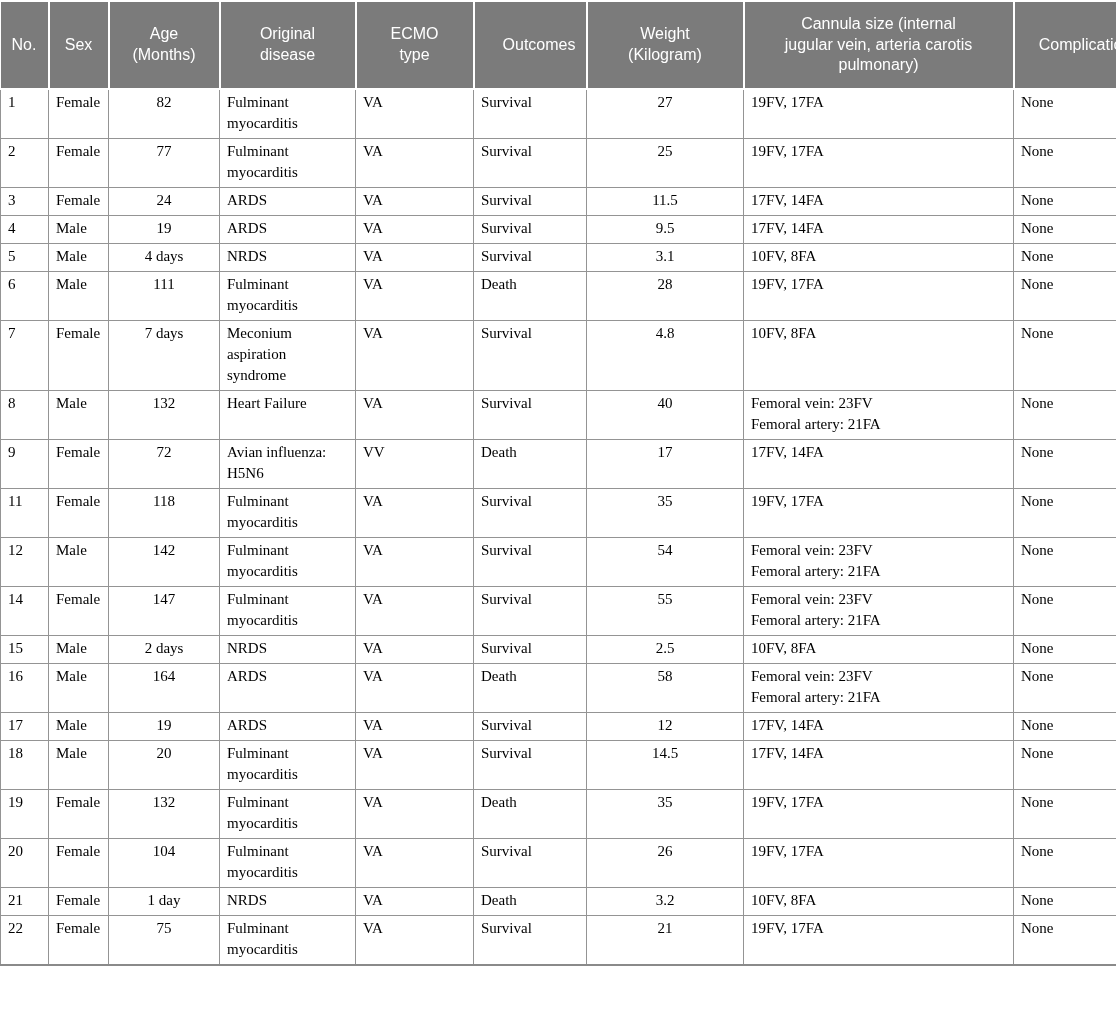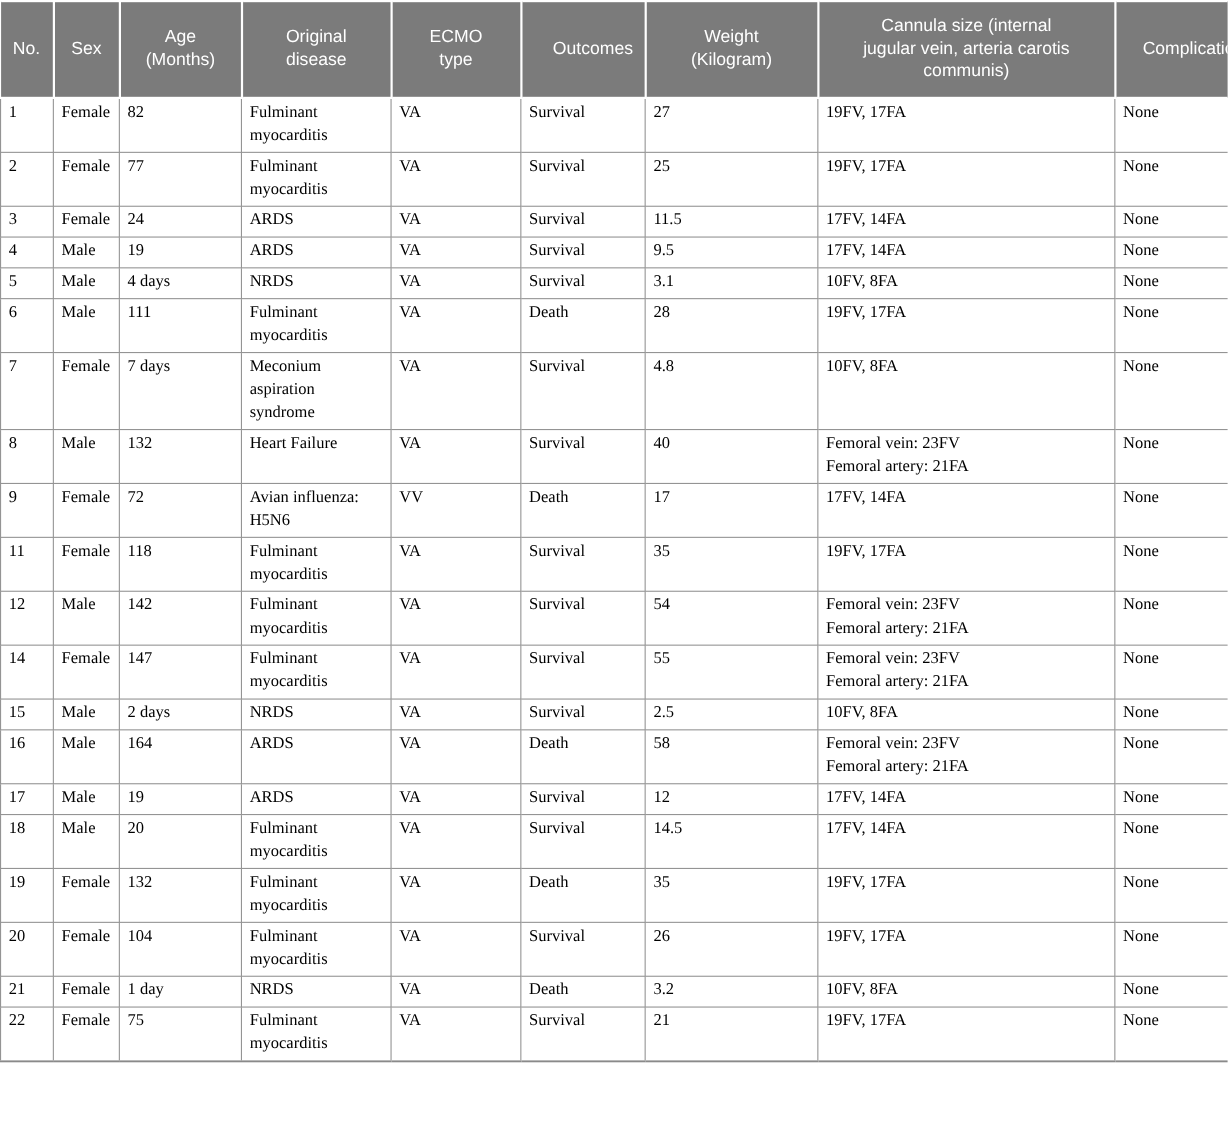--- a/index.html
+++ b/index.html
@@ -39,21 +39,21 @@
     font-size: 15px;
     line-height: 1.4;
     padding: 2px 7px 4px;
     vertical-align: top;
     text-align: left;
     white-space: pre-line;
     box-sizing: border-box;
     background: #ffffff;
   }
   tbody tr:last-child td { border-bottom: 2px solid #8a8a8a; }
-  td.col-age, td.col-weight { }
+  td.col-age, td.col-weight { text-align: center; }
 </style>
 </head>
 <body>
 
 <div class="page">
   <table>
     <thead>
       <tr>
           <th class="col-no" style="width: 48px;">No.</th>
           <th class="col-sex" style="width: 60px;">Sex</th>
@@ -61,21 +61,21 @@
 (Months)</th>
           <th class="col-disease" style="width: 136px;">Original
 disease</th>
           <th class="col-ecmo" style="width: 118px;">ECMO
 type</th>
           <th class="col-outcome" style="width: 113px; padding-left: 24px;">Outcomes</th>
           <th class="col-weight" style="width: 157px;">Weight
 (Kilogram)</th>
           <th class="col-cannula" style="width: 270px;">Cannula size (internal
 jugular vein, arteria carotis
-communis)</th>
+pulmonary)</th>
           <th class="col-complications" style="width: 150px;">Complications</th>
         </tr>
     </thead>
     <tbody>
         <tr>
           <td class="col-no">1</td>
           <td class="col-sex">Female</td>
           <td class="col-age">82</td>
           <td class="col-disease">Fulminant myocarditis</td>
           <td class="col-ecmo">VA</td>

